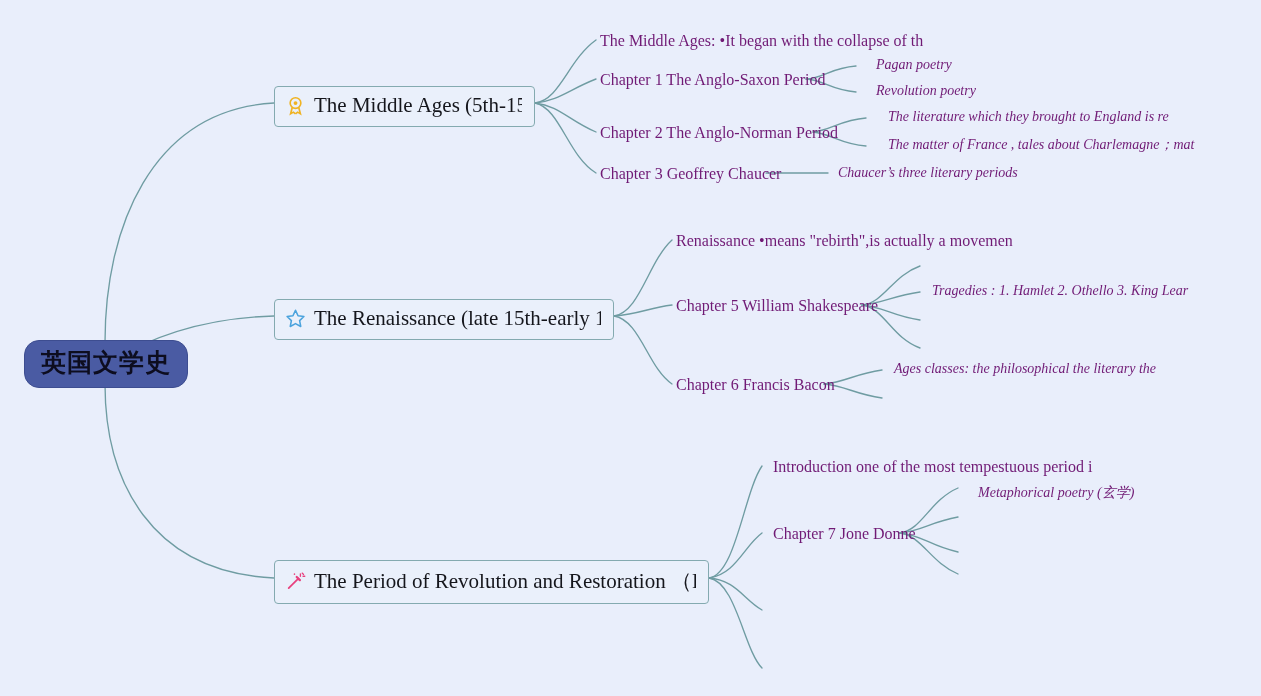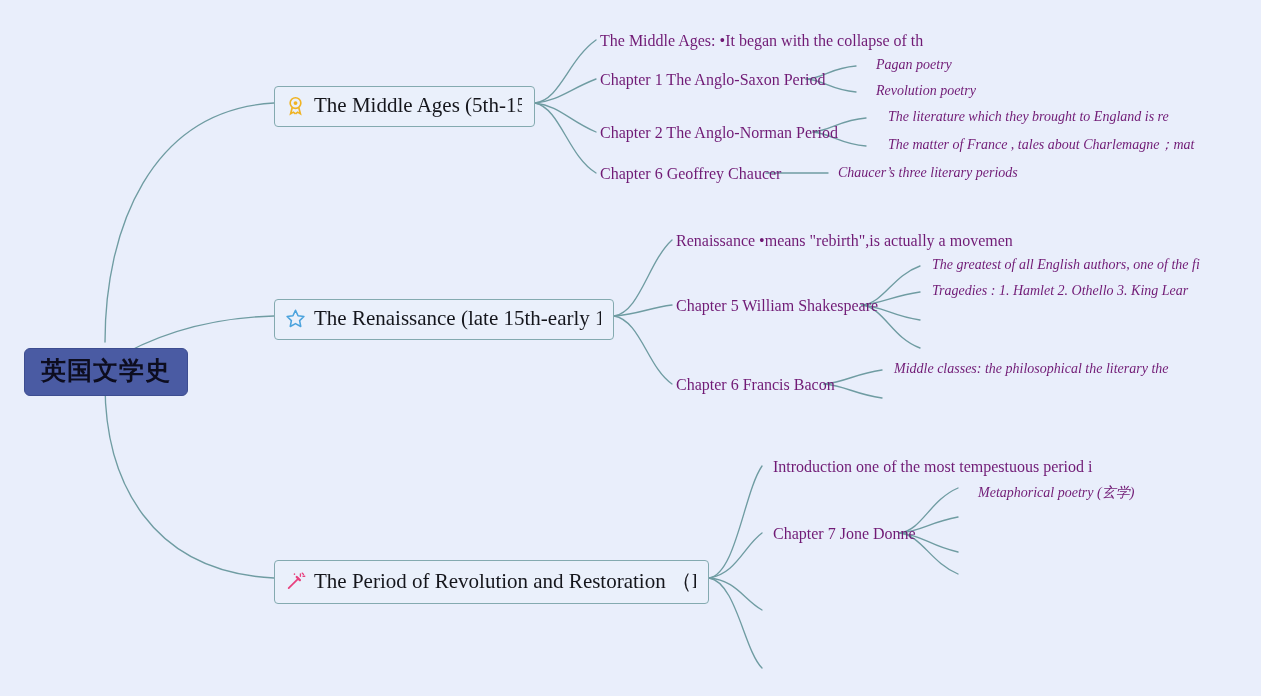--- a/index.html
+++ b/index.html
@@ -31,29 +31,28 @@
   .node {
     position: absolute;
     box-sizing: border-box;
     white-space: nowrap;
   }
 
   
   .root-node {
     background: #4a5ba3;
     border: 1px solid #3d4d90;
-    border-radius: 6px;
+    border-radius: 15px;
     color: #0d0d1f;
     font-family: "DejaVu Sans", sans-serif;
     font-size: 25px;
     font-weight: 700;
     padding: 9px 16px 11px 16px;
     line-height: 1.05;
     letter-spacing: 1px;
-    margin-top: 8px;
   }
 
   
   .branch-node {
     background: #eaf0fb;
     border: 1px solid #84aab0;
     border-radius: 4px;
     color: #15161c;
     font-size: 21px;
     padding: 6px 12px 8px 10px;
@@ -163,42 +162,41 @@
   <div class="node leaf-node" style="left:600px; top:31px;">The Middle Ages: •It began with the collapse of th</div>
 
   <div class="node leaf-node" style="left:600px; top:70px;">Chapter 1 The Anglo-Saxon Period</div>
   <div class="node leaf-node small" style="left:876px; top:57px;">Pagan poetry</div>
   <div class="node leaf-node small" style="left:876px; top:83px;">Revolution poetry</div>
 
   <div class="node leaf-node" style="left:600px; top:123px;">Chapter 2 The Anglo-Norman Period</div>
   <div class="node leaf-node small" style="left:888px; top:109px;">The literature which they brought to England is re</div>
   <div class="node leaf-node small" style="left:888px; top:137px;">The matter of France , tales about Charlemagne；mat</div>
 
-  <div class="node leaf-node" style="left:600px; top:164px;">Chapter 6 Geoffrey Chaucer</div>
+  <div class="node leaf-node" style="left:600px; top:164px;">Chapter 3 Geoffrey Chaucer</div>
   <div class="node leaf-node small" style="left:838px; top:165px;">Chaucer’s three literary periods</div>
 
   <div class="node branch-node" style="left:274px; top:299px; width:340px;">
     <span class="bicon">
       <svg viewBox="0 0 24 24" width="21" height="21" fill="none" stroke="#4ba3dd" stroke-width="1.8" stroke-linejoin="round">
         <path d="M12 2.6 L14.9 8.9 L21.6 9.7 L16.7 14.4 L18 21.1 L12 17.8 L6 21.1 L7.3 14.4 L2.4 9.7 L9.1 8.9 Z"></path>
       </svg>
     </span>
     <span class="blabel">The Renaissance (late 15th-early 17th)</span>
   </div>
 
   <div class="node leaf-node" style="left:676px; top:231px;">Renaissance •means "rebirth",is actually a movemen</div>
 
   <div class="node leaf-node" style="left:676px; top:296px;">Chapter 5 William Shakespeare</div>
-  <div class="node leaf-node small" style="left:932px; top:257px;">The greatest of all English authors, one of the fi</div>
   <div class="node leaf-node small" style="left:932px; top:283px;">Tragedies : 1. Hamlet 2. Othello 3. King Lear</div>
   <div class="node leaf-node small empty-node" style="left:932px; top:314px;"></div>
   <div class="node leaf-node small empty-node" style="left:932px; top:343px;"></div>
 
   <div class="node leaf-node" style="left:676px; top:375px;">Chapter 6 Francis Bacon</div>
-  <div class="node leaf-node small" style="left:894px; top:361px;">Middle classes: the philosophical the literary the</div>
+  <div class="node leaf-node small" style="left:894px; top:361px;">Ages classes: the philosophical the literary the</div>
   <div class="node leaf-node small empty-node" style="left:894px; top:394px;"></div>
 
   <div class="node branch-node" style="left:274px; top:560px; width:435px;">
     <span class="bicon">
       <svg viewBox="0 0 24 24" width="21" height="21" fill="none" stroke="#e8417e" stroke-width="2" stroke-linecap="round">
         <path d="M4.2 19.6 L15.2 8.6"></path>
         <path d="M13.4 6.8 L17.0 10.4" stroke-width="2.6"></path>
         <path d="M17.6 3.2 L17.6 6.0" stroke-width="1.5"></path>
         <path d="M20.6 6.0 L22.6 6.0" stroke-width="1.5"></path>
         <path d="M19.6 2.4 L21.2 3.9" stroke-width="1.5"></path>

